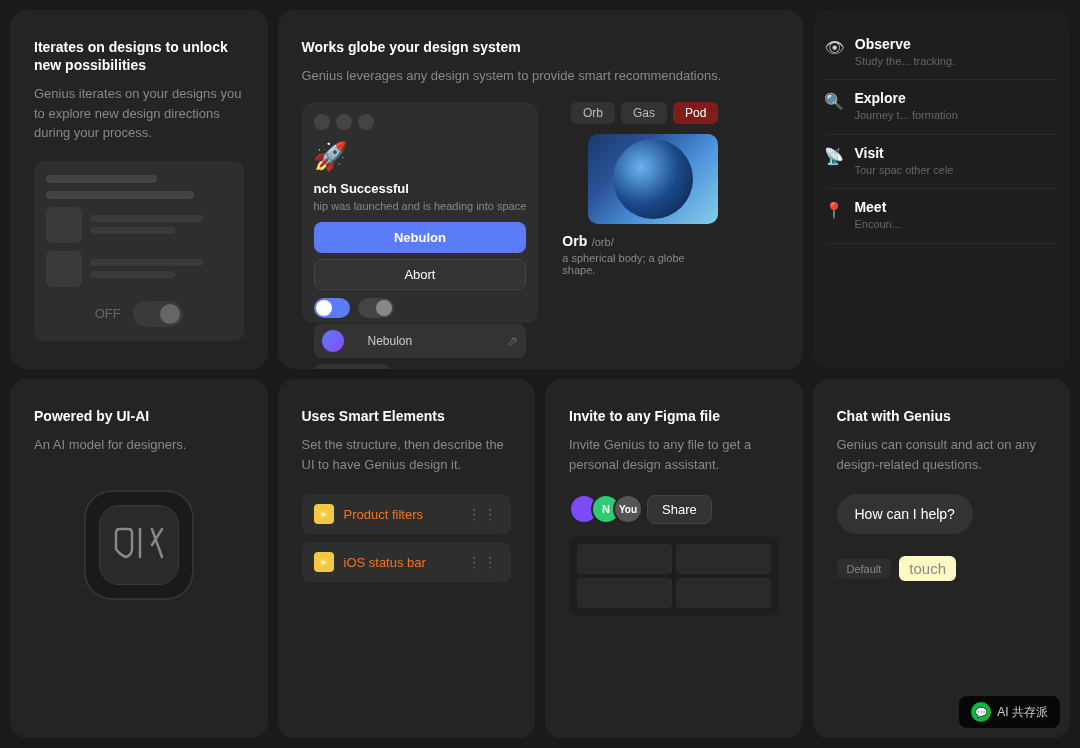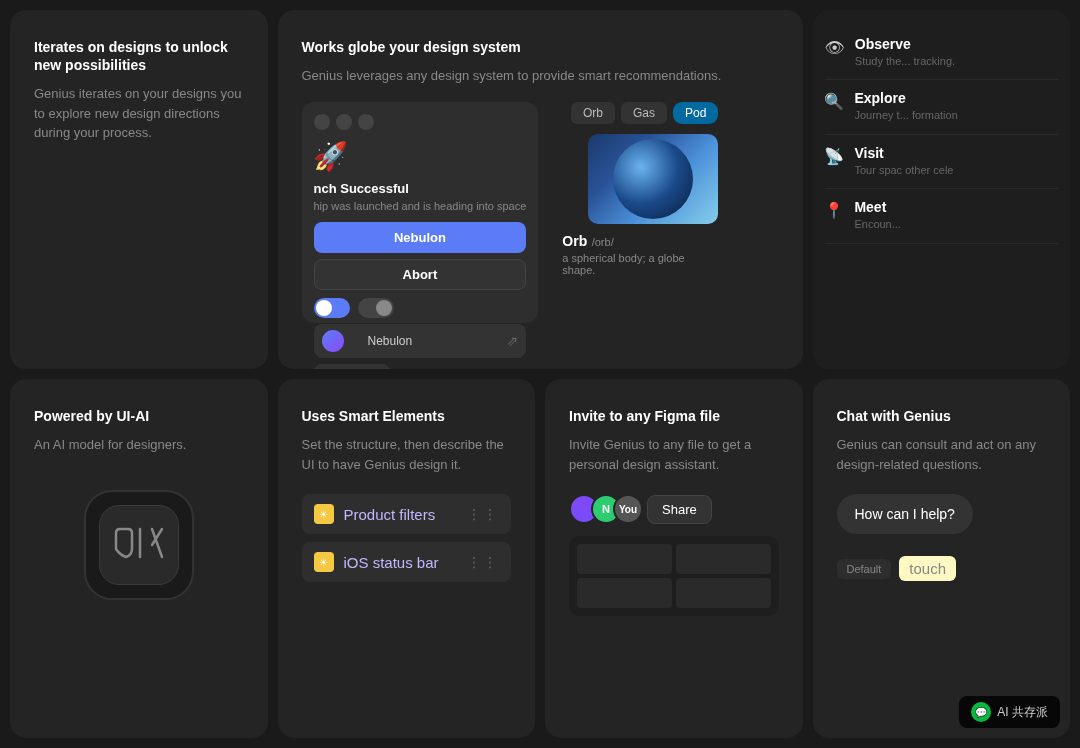--- a/index.html
+++ b/index.html
@@ -137,23 +137,22 @@
     .ds-tab {
       background: #333;
       border: none;
       border-radius: 6px;
       padding: 4px 12px;
       font-size: 12px;
       color: #bbb;
       cursor: pointer;
     }
     .ds-tab.active {
-      background: #0369a1;
-      color: #fff;
-      border-radius: 9px;
+      background: #7f1d1d;
+      color: #fff;
     }
     .orb-image {
       width: 130px;
       height: 90px;
       border-radius: 10px;
       background: linear-gradient(135deg, #1a3a6b 0%, #2a5298 30%, #4a90d9 60%, #87ceeb 100%);
       position: relative;
       overflow: hidden;
       margin-left: auto;
     }
@@ -230,21 +229,21 @@
       cursor: pointer;
       margin-bottom: 6px;
     }
     .btn-abort {
       width: 100%;
       background: #333;
       border: 1px solid #444;
       border-radius: 8px;
       color: #fff;
       font-size: 13px;
-      font-weight: 700;
+      font-weight: 400;
       padding: 7px;
       cursor: pointer;
       margin-bottom: 8px;
     }
     .toggle-row {
       display: flex;
       align-items: center;
       gap: 8px;
     }
     .toggle-on {
@@ -417,22 +416,22 @@
       width: 20px;
       height: 20px;
       border-radius: 4px;
       background: #f5c842;
       display: flex;
       align-items: center;
       justify-content: center;
       font-size: 10px;
     }
     .smart-element-label {
-      font-size: 15px;
-      color: #c4b5fd;
+      font-size: 13px;
+      color: #f97316;
     }
     .smart-element-dots {
       color: #666;
       font-size: 14px;
       letter-spacing: 2px;
     }
 
     
     .invite-content {
       margin-top: 20px;
@@ -547,20 +546,44 @@
     }
   </style>
 </head>
 <body>
 
 <div class="grid">
 
   <div class="card card-iterates">
     <div class="card-title">Iterates on designs to unlock new possibilities</div>
     <div class="card-subtitle">Genius iterates on your designs you to explore new design directions during your process.</div>
+    <div class="mock-ui">
+      <div class="mock-bar short"></div>
+      <div class="mock-bar medium"></div>
+      <div class="mock-row">
+        <div class="mock-box"></div>
+        <div class="mock-lines">
+          <div class="mock-line w80"></div>
+          <div class="mock-line w60"></div>
+        </div>
+      </div>
+      <div class="mock-row">
+        <div class="mock-box"></div>
+        <div class="mock-lines">
+          <div class="mock-line w80"></div>
+          <div class="mock-line w60"></div>
+        </div>
+      </div>
+      <div class="toggle-area">
+        <span class="toggle-label">OFF</span>
+        <div class="toggle-track">
+          <div class="toggle-thumb"></div>
+        </div>
+      </div>
+    </div>
   </div>
 
   <div class="card card-design-system">
     <div class="card-title">Works globe your design system</div>
     <div class="card-subtitle">Genius leverages any design system to provide smart recommendations.</div>
     <div class="design-sys-content">
 
       <div class="launch-panel">
         <div class="launch-dots">
           <div class="dot"></div>

